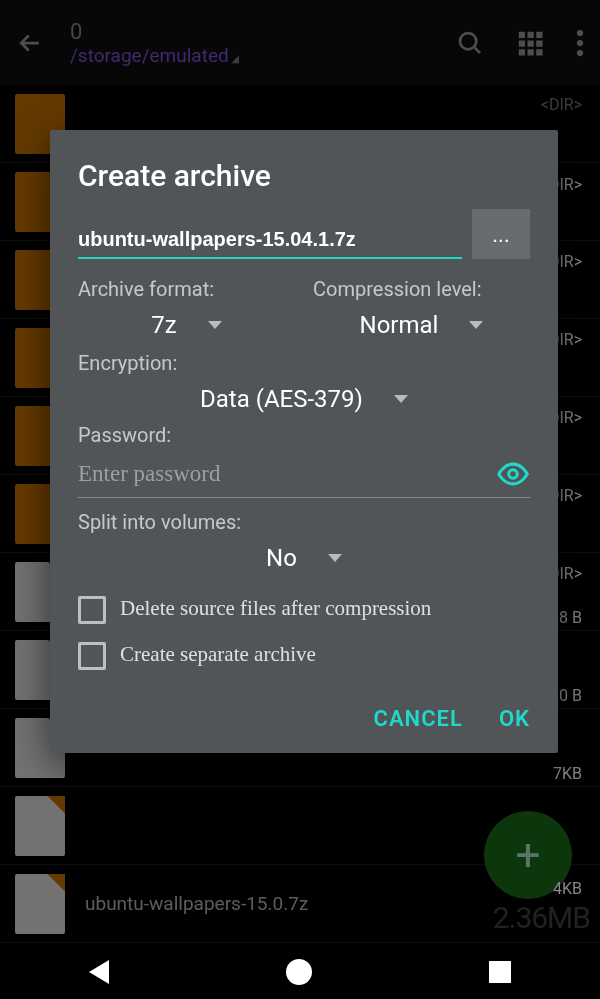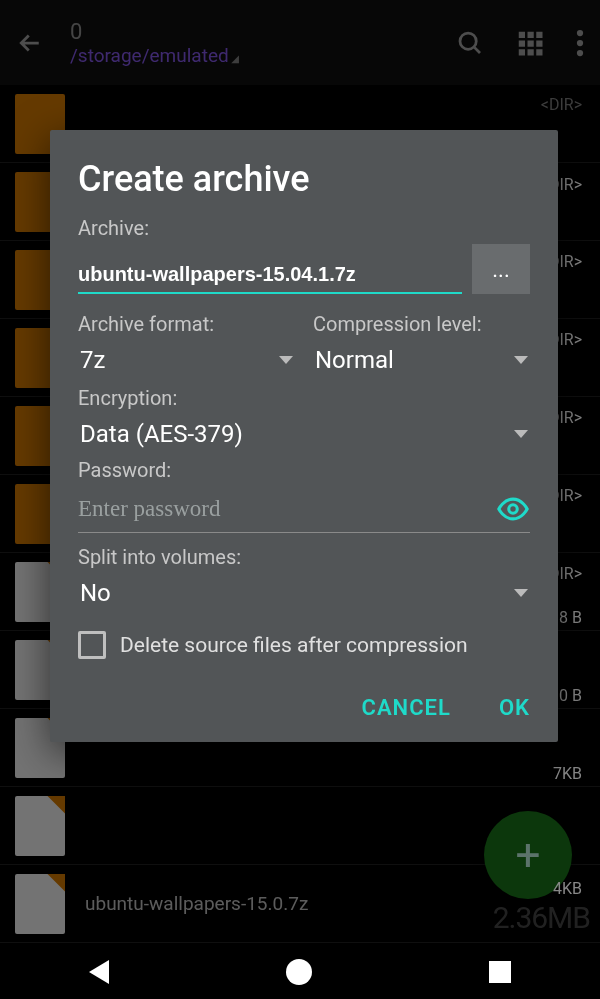--- a/index.html
+++ b/index.html
@@ -80,21 +80,21 @@
       position: absolute;
       left: 50px; right: 42px;
       top: 130px;
       background: #525557;
       border-radius: 2px;
       padding: 28px 28px 22px 28px;
       box-shadow: 0 10px 40px rgba(0,0,0,0.6);
       color: #d0d0d0;
     }
     .dlg-title {
-      color: #fff; font-size: 36px; font-weight: 500;
+      color: #fff; font-size: 30px; font-weight: 500;
       margin-bottom: 16px;
     }
     .dlg-label { font-size: 20px; color: #c8c8c8; margin-top: 10px; margin-bottom: 4px; }
     .archive-row { display: flex; gap: 10px; align-items: flex-end; margin-bottom: 8px; }
     .archive-input {
       flex: 1;
       background: transparent; border: none; border-bottom: 2px solid #1fdac9;
       font-size: 20px; color: #fff;
       padding: 6px 0;
       font-weight: bold;
@@ -103,21 +103,21 @@
       width: 58px; height: 50px;
       background: #696c6e;
       color: #fff; font-size: 22px;
       display: flex; align-items: center; justify-content: center;
     }
 
     .row2 { display: flex; gap: 18px; margin-top: 6px; }
     .col { flex: 1; }
 
     .dd {
-      display: flex; justify-content: space-between; align-items: center;
+      display: flex; justify-content: center; align-items: center;
       font-size: 24px; color: #fff;
       padding: 6px 2px;
       gap: 31px;
     }
     .dd.full { width: 100%; }
     .caret {
       width: 0; height: 0;
       border-left: 7px solid transparent;
       border-right: 7px solid transparent;
       border-top: 8px solid #bbb;
@@ -128,32 +128,33 @@
       flex: 1;
       background: transparent; border: none;
       font-size: 23px; color: #fff;
       padding: 10px 0;
       font-family: Liberation Serif, serif;
     }
     .pw-input::placeholder { color: #9aa0a0; }
     .eye-icon { color: #1fdac9; }
 
     .chk-row {
-      display: flex; align-items: center; gap: 14px;
+      display: flex; gap: 14px;
       font-size: 21px; color: #e0e0e0;
       margin-top: 18px;
+      font-family: Liberation Serif, serif;
     }
     .chk-box {
       width: 28px; height: 28px;
       border: 3px solid #bfbfbf;
       border-radius: 2px;
     }
 
     .dlg-actions {
-      display: flex; justify-content: flex-end; gap: 48px;
+      display: flex; justify-content: flex-end; gap: 36px;
       margin-top: 36px;
     }
     .dlg-btn {
       color: #1fdac9;
       font-size: 22px; font-weight: 600;
       letter-spacing: 1px;
     }
 
     
     .navbar {
@@ -283,21 +284,20 @@
 <div class="dir-label" style="top:408px">&lt;DIR&gt;</div>
 <div class="dir-label" style="top:486px">&lt;DIR&gt;</div>
 <div class="dir-label" style="top:564px">&lt;DIR&gt;</div>
 <div class="dir-label" style="top:608px">18 B</div>
 <div class="dir-label" style="top:686px">90 B</div>
 <div class="dir-label" style="top:764px">7KB</div>
 <div class="dir-label" style="top:879px">4KB</div>
 
 <div class="dialog">
   <div class="dlg-title">Create archive</div>
-  <div class="dlg-label">Archive:</div>
   <div class="archive-row">
     <input class="archive-input" value="ubuntu-wallpapers-15.04.1.7z" style="">
     <div class="browse-btn">...</div>
   </div>
 
   <div class="row2">
     <div class="col">
       <div class="dlg-label">Archive format:</div>
       <div class="dd">
         <span>7z</span>
@@ -333,20 +333,24 @@
   <div class="dlg-label" style="margin-top:12px">Split into volumes:</div>
   <div class="dd full">
     <span>No</span>
     <span class="caret"></span>
   </div>
 
   <div class="chk-row">
     <span class="chk-box"></span>
     <span>Delete source files after compression</span>
   </div>
+  <div class="chk-row">
+    <span class="chk-box"></span>
+    <span>Create separate archive</span>
+  </div>
 
   <div class="dlg-actions">
     <div class="dlg-btn">CANCEL</div>
     <div class="dlg-btn">OK</div>
   </div>
 </div>
 
 <div class="navbar">
   <div class="nav-tri"></div>
   <div class="nav-circ"></div>

